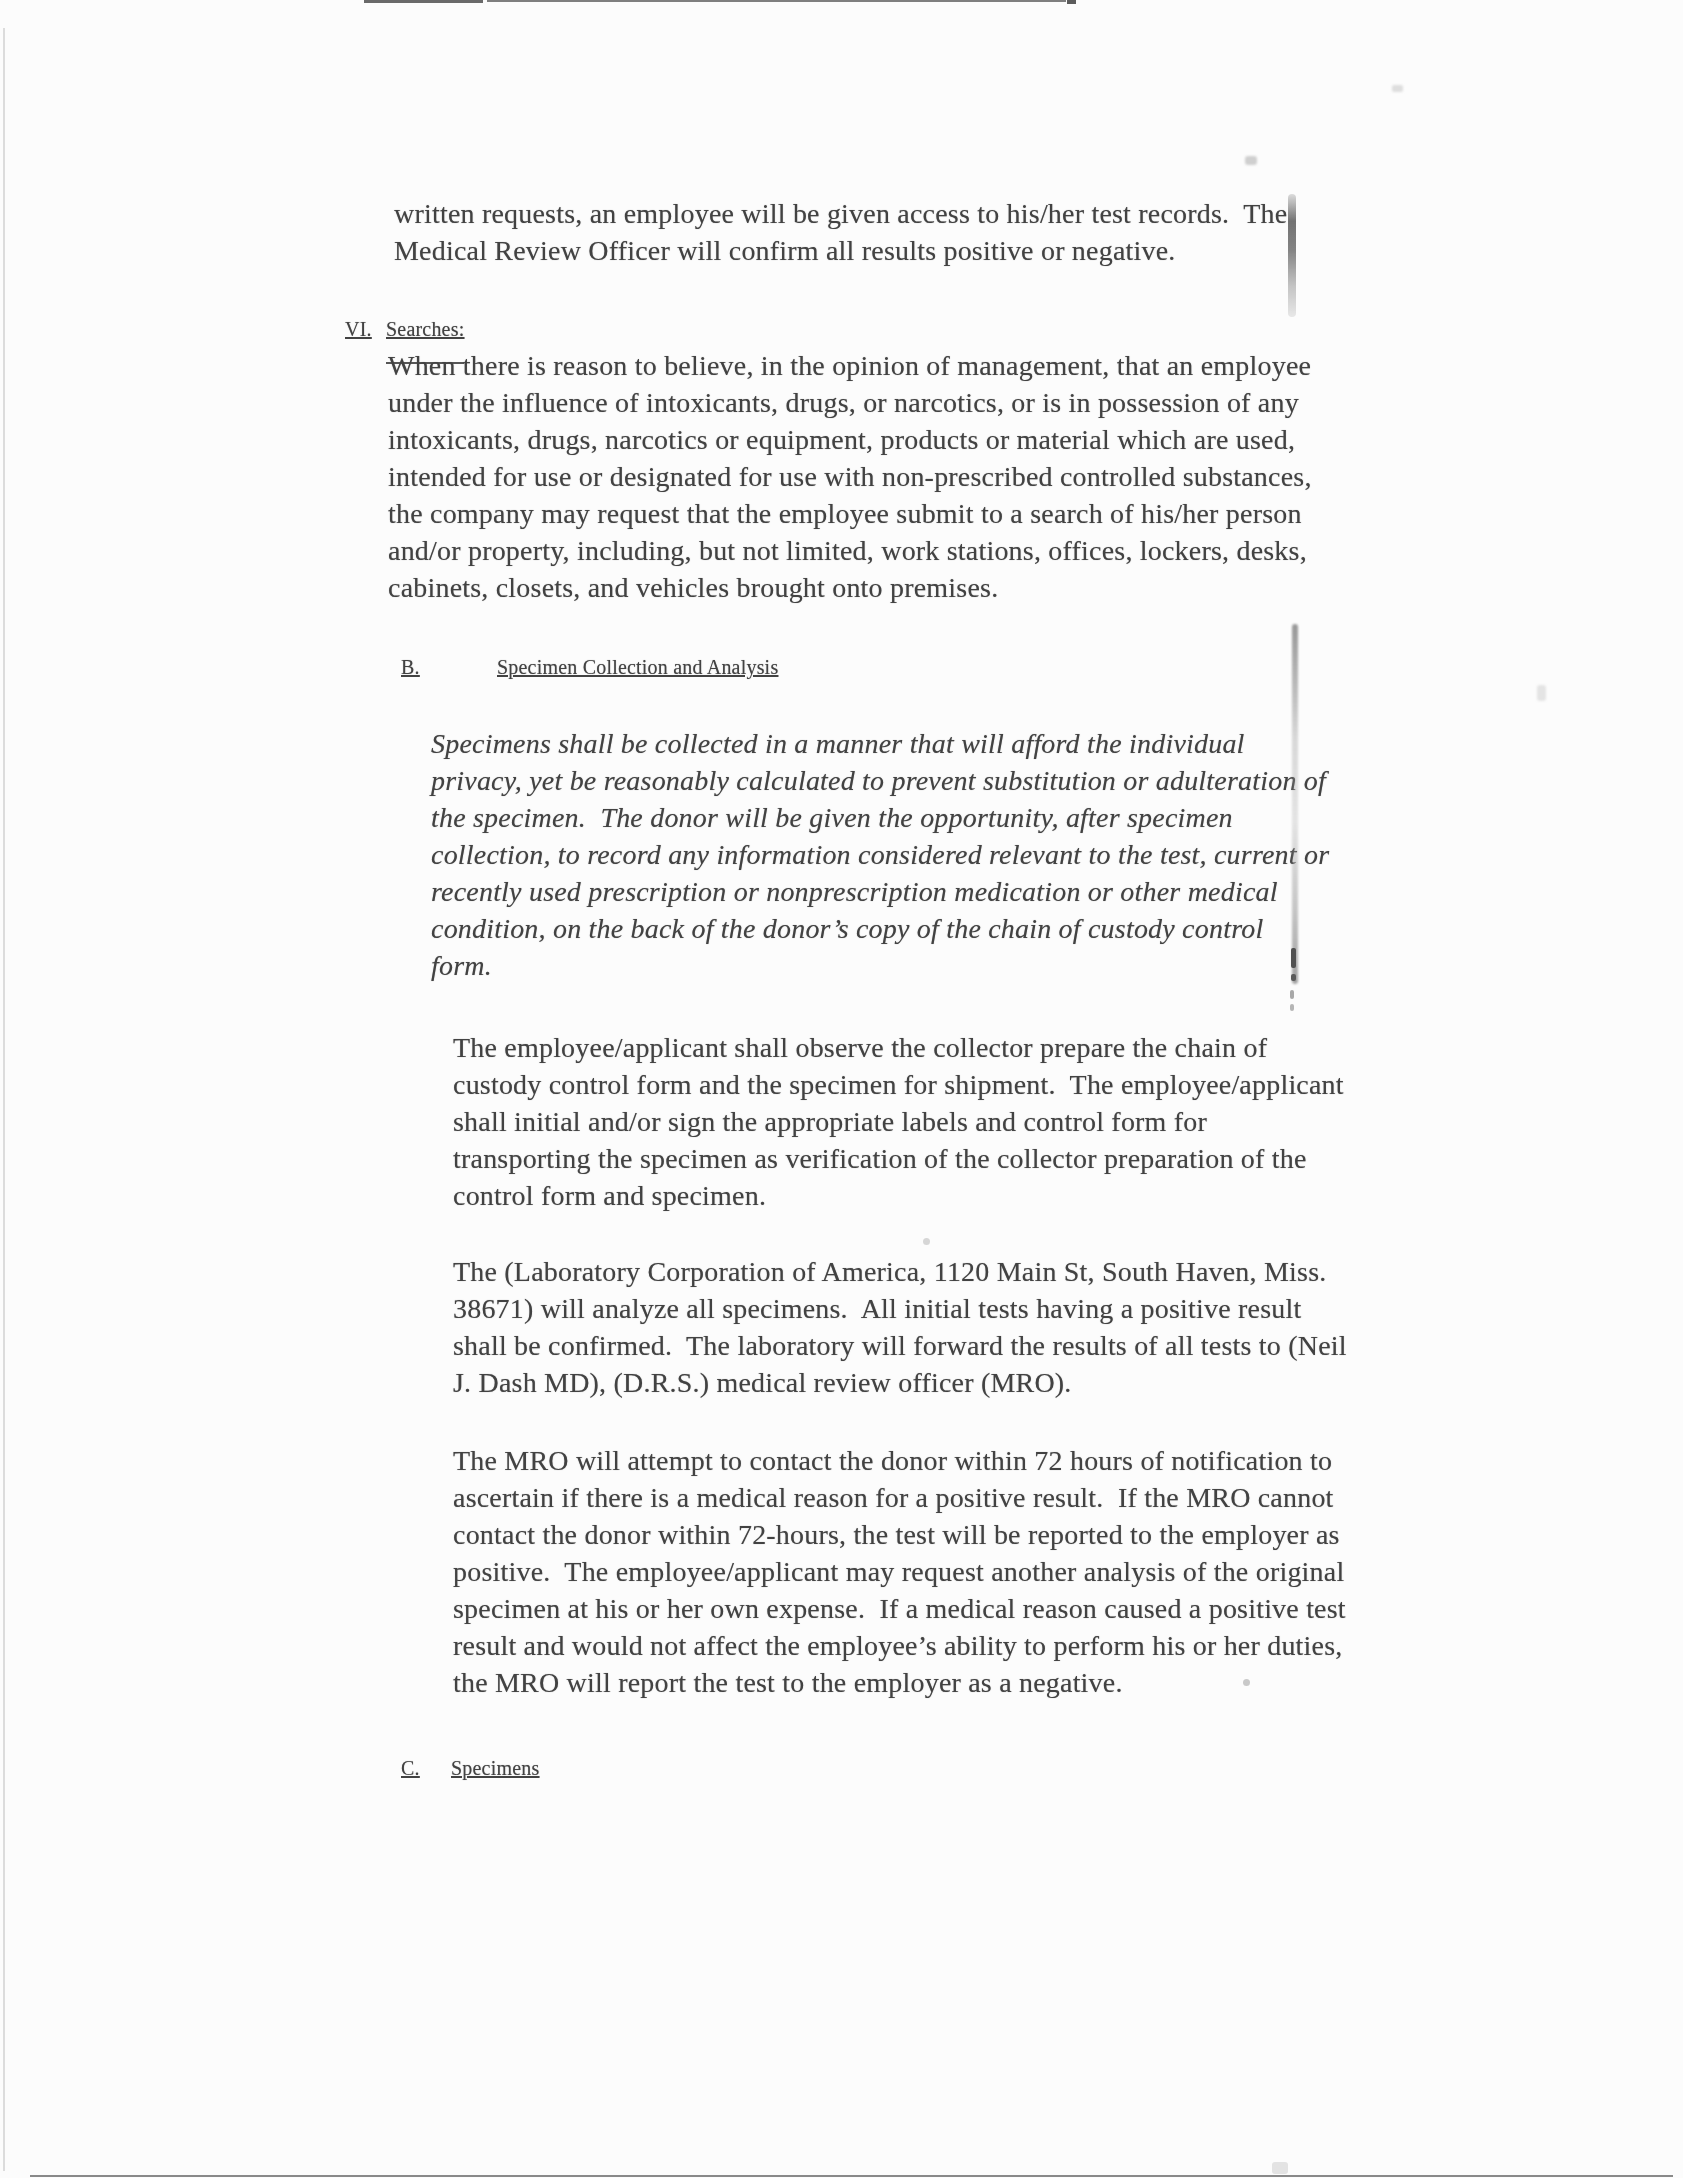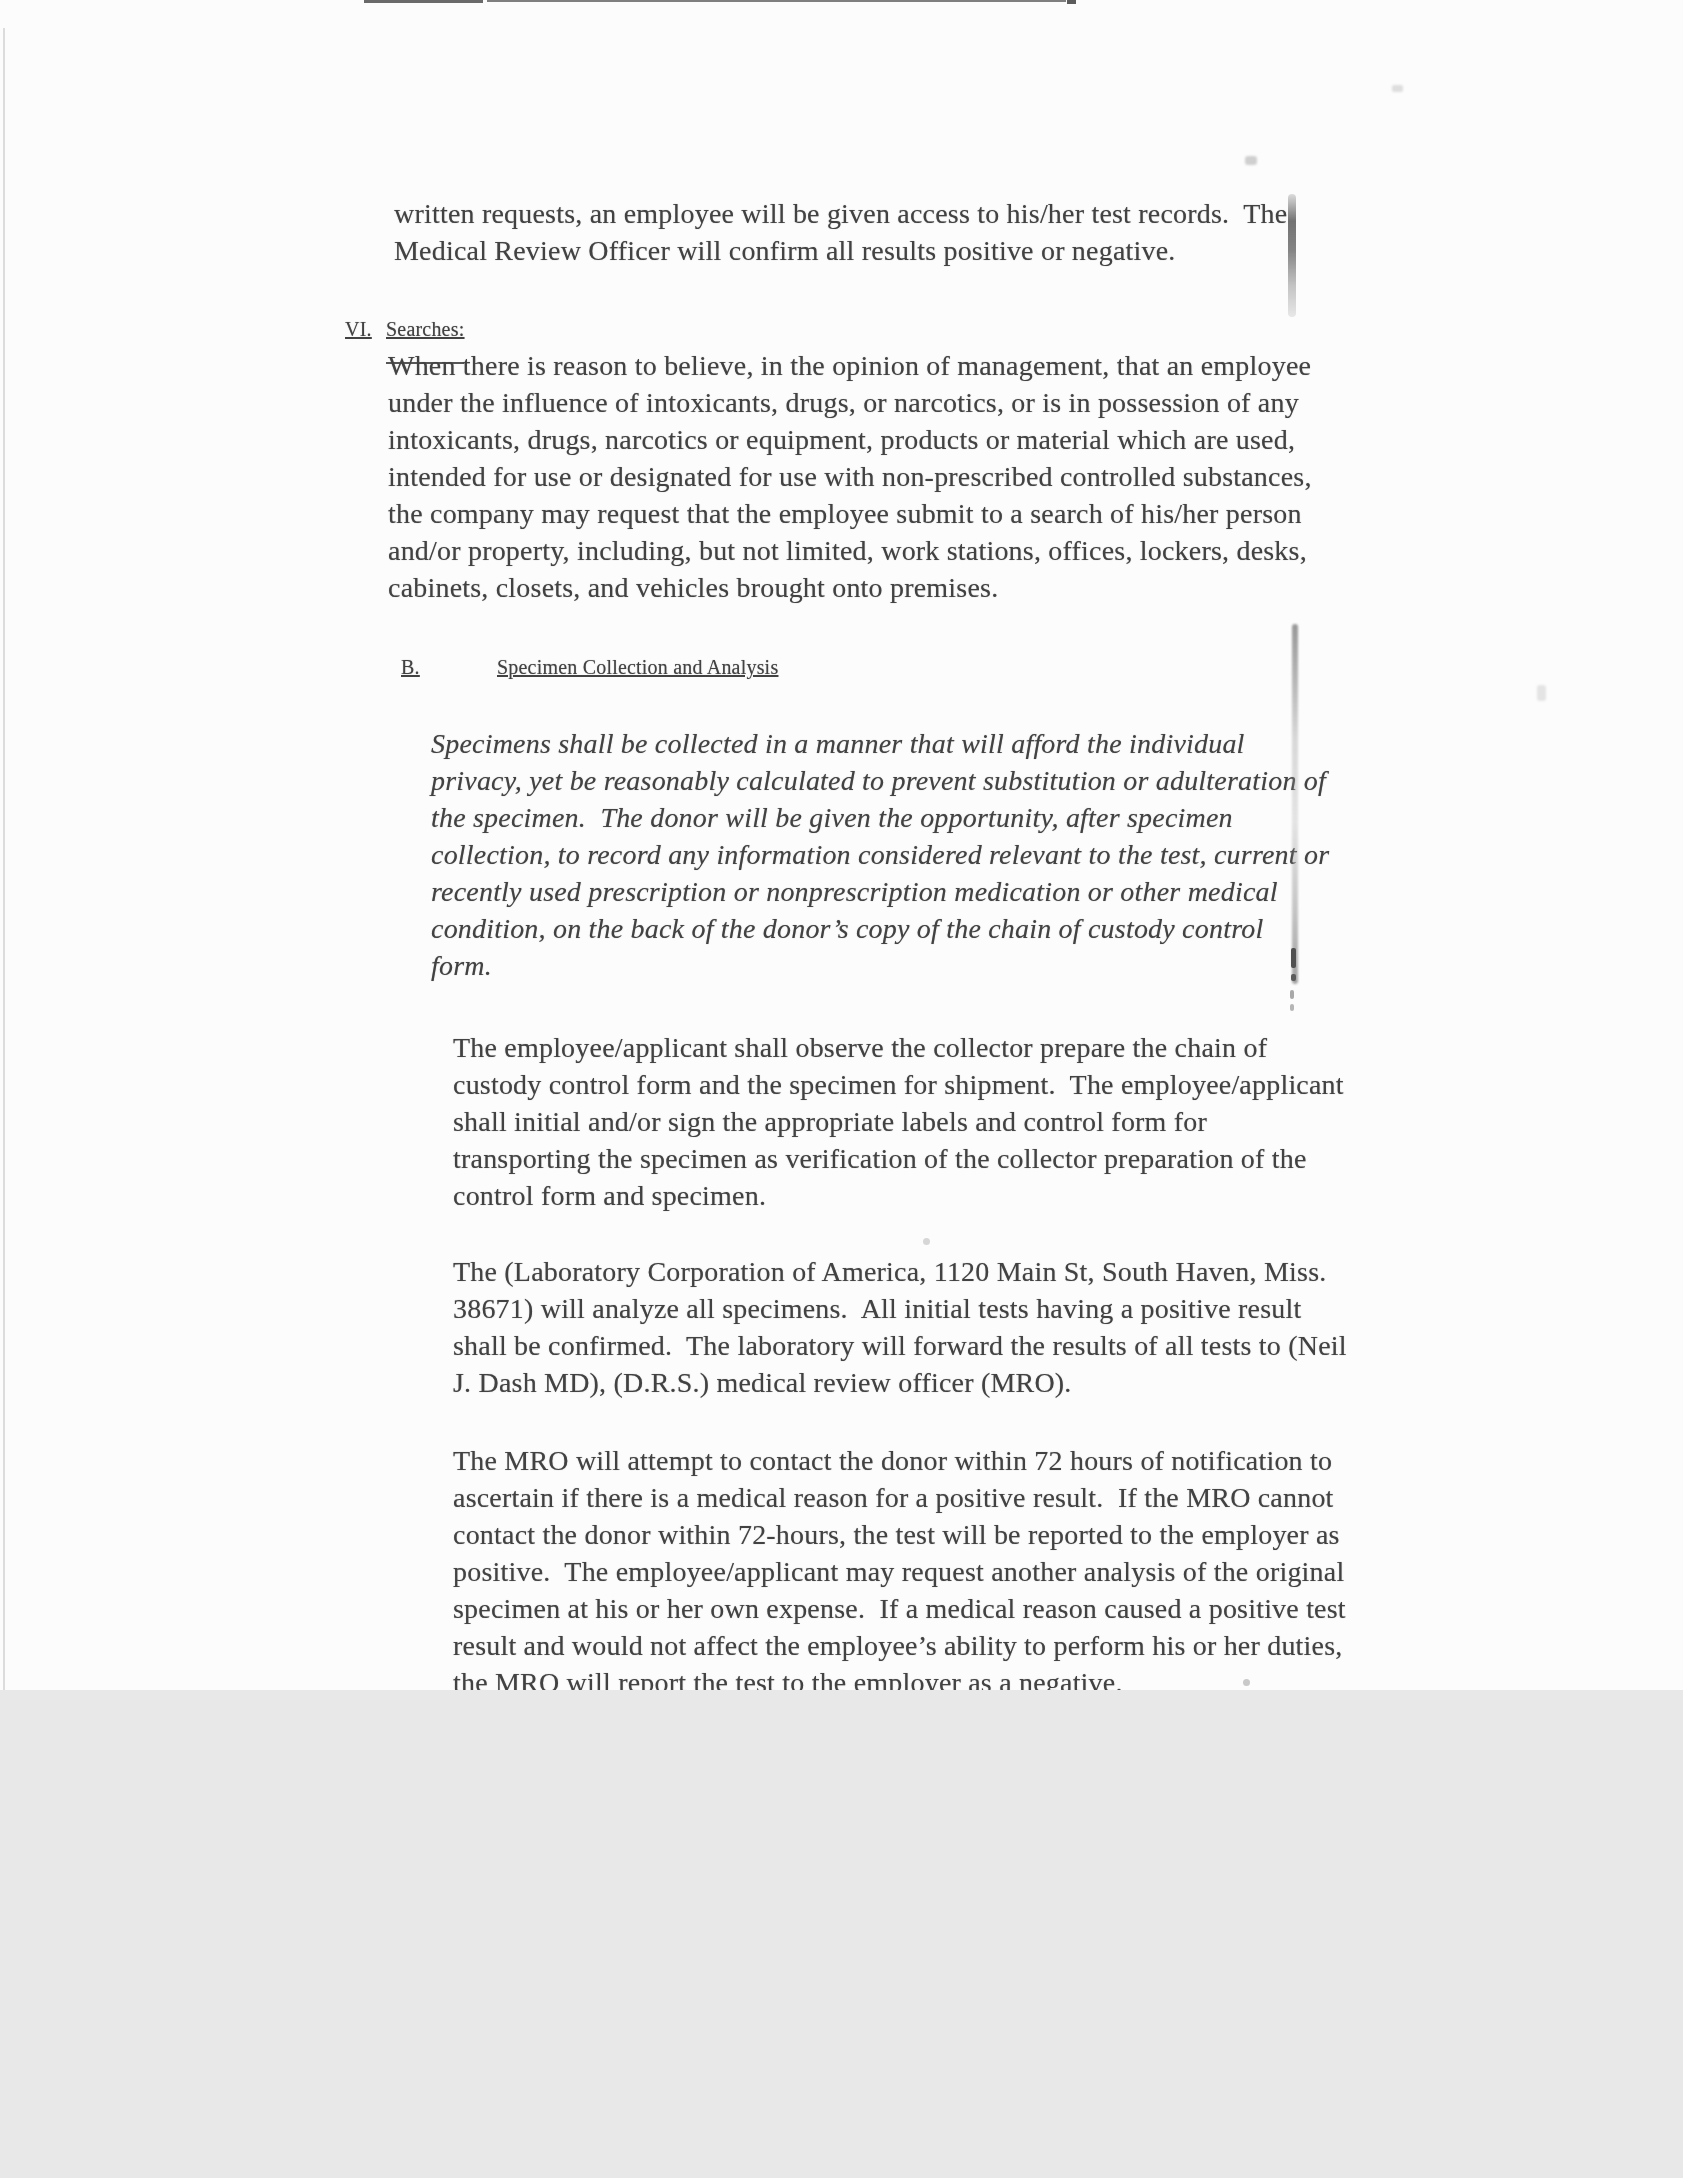--- a/index.html
+++ b/index.html
@@ -1,18 +1,18 @@
 <!DOCTYPE html>
 <html><head>
 <meta charset="utf-8">
 <style>
   html,body{margin:0;padding:0;background:#e8e8e8;}
   .page{
     position:relative;
-    width:1683px;height:1690px;
+    width:1683px;height:2178px;
     background:#fcfcfc;
     overflow:hidden;
     font-family:"Liberation Serif","DejaVu Serif",serif;
     color:#424242;
   }
   .txt{
     position:absolute;
     margin:0;
     font-size:28px;
     line-height:37px;

